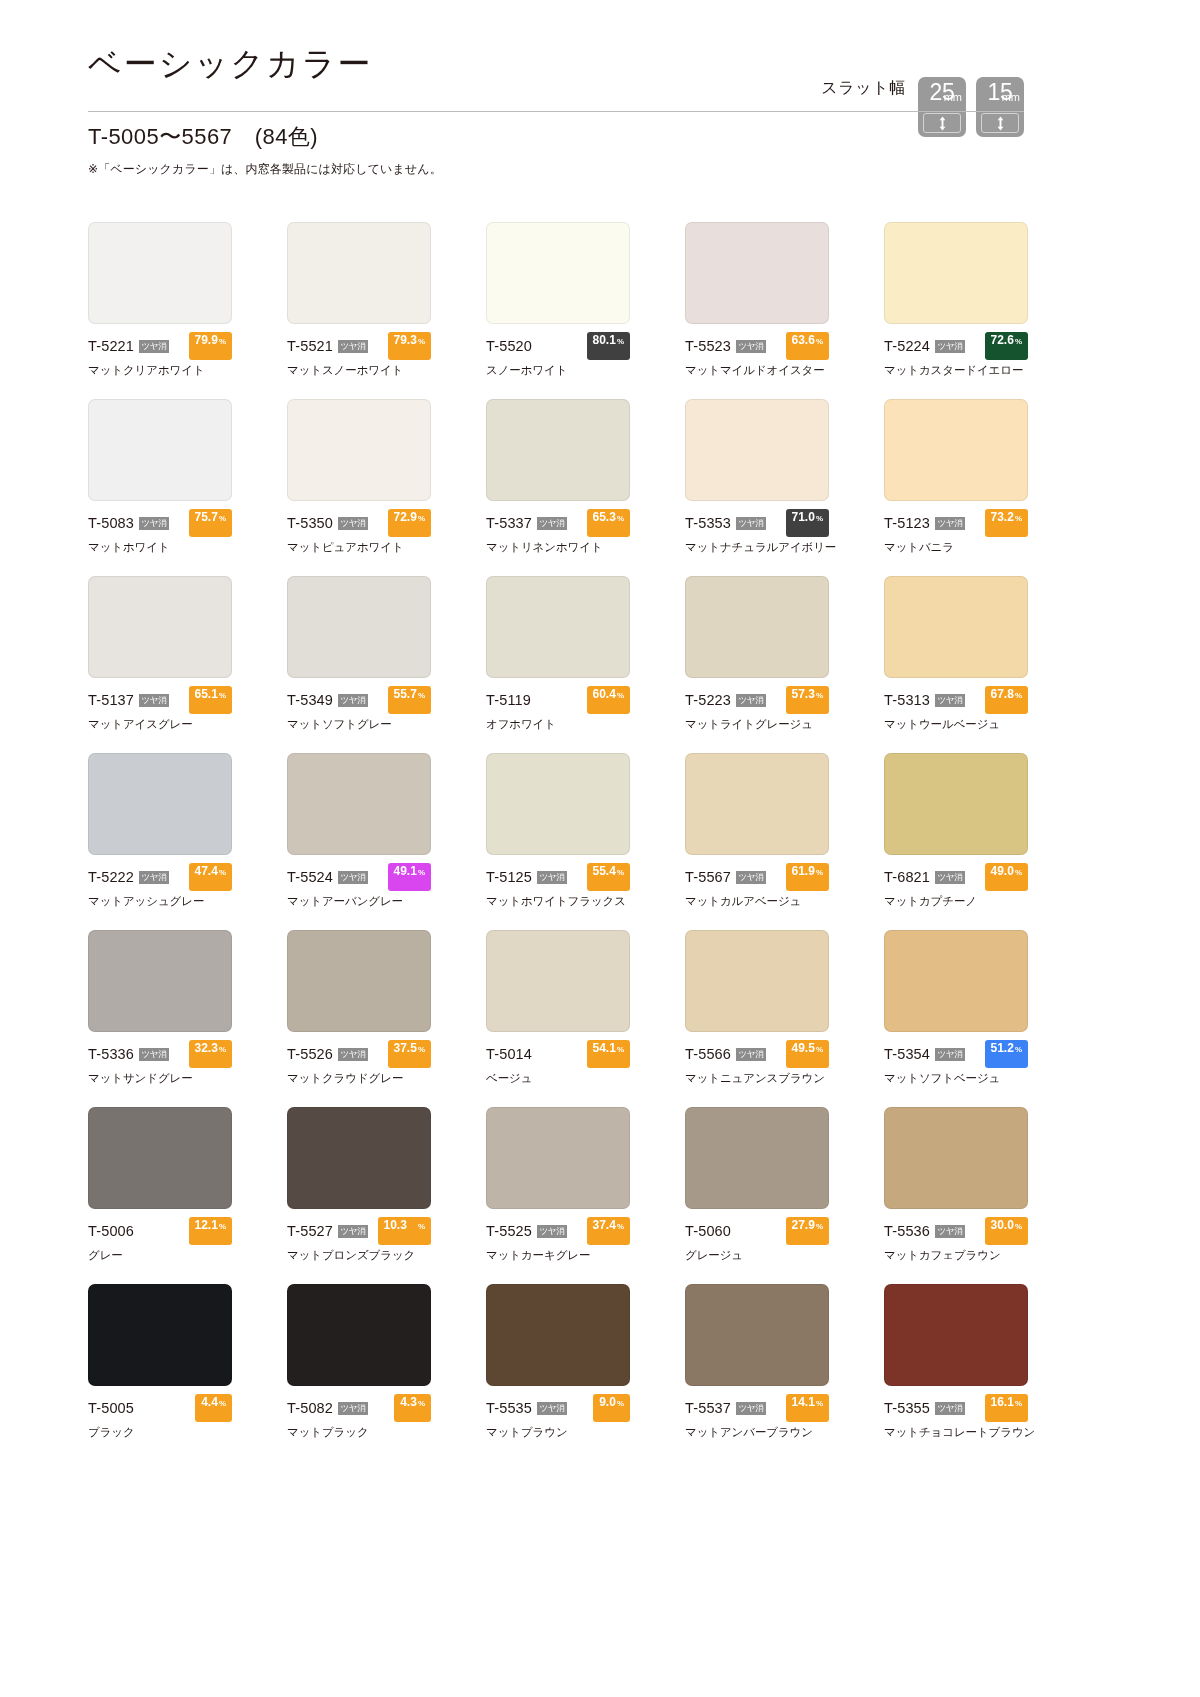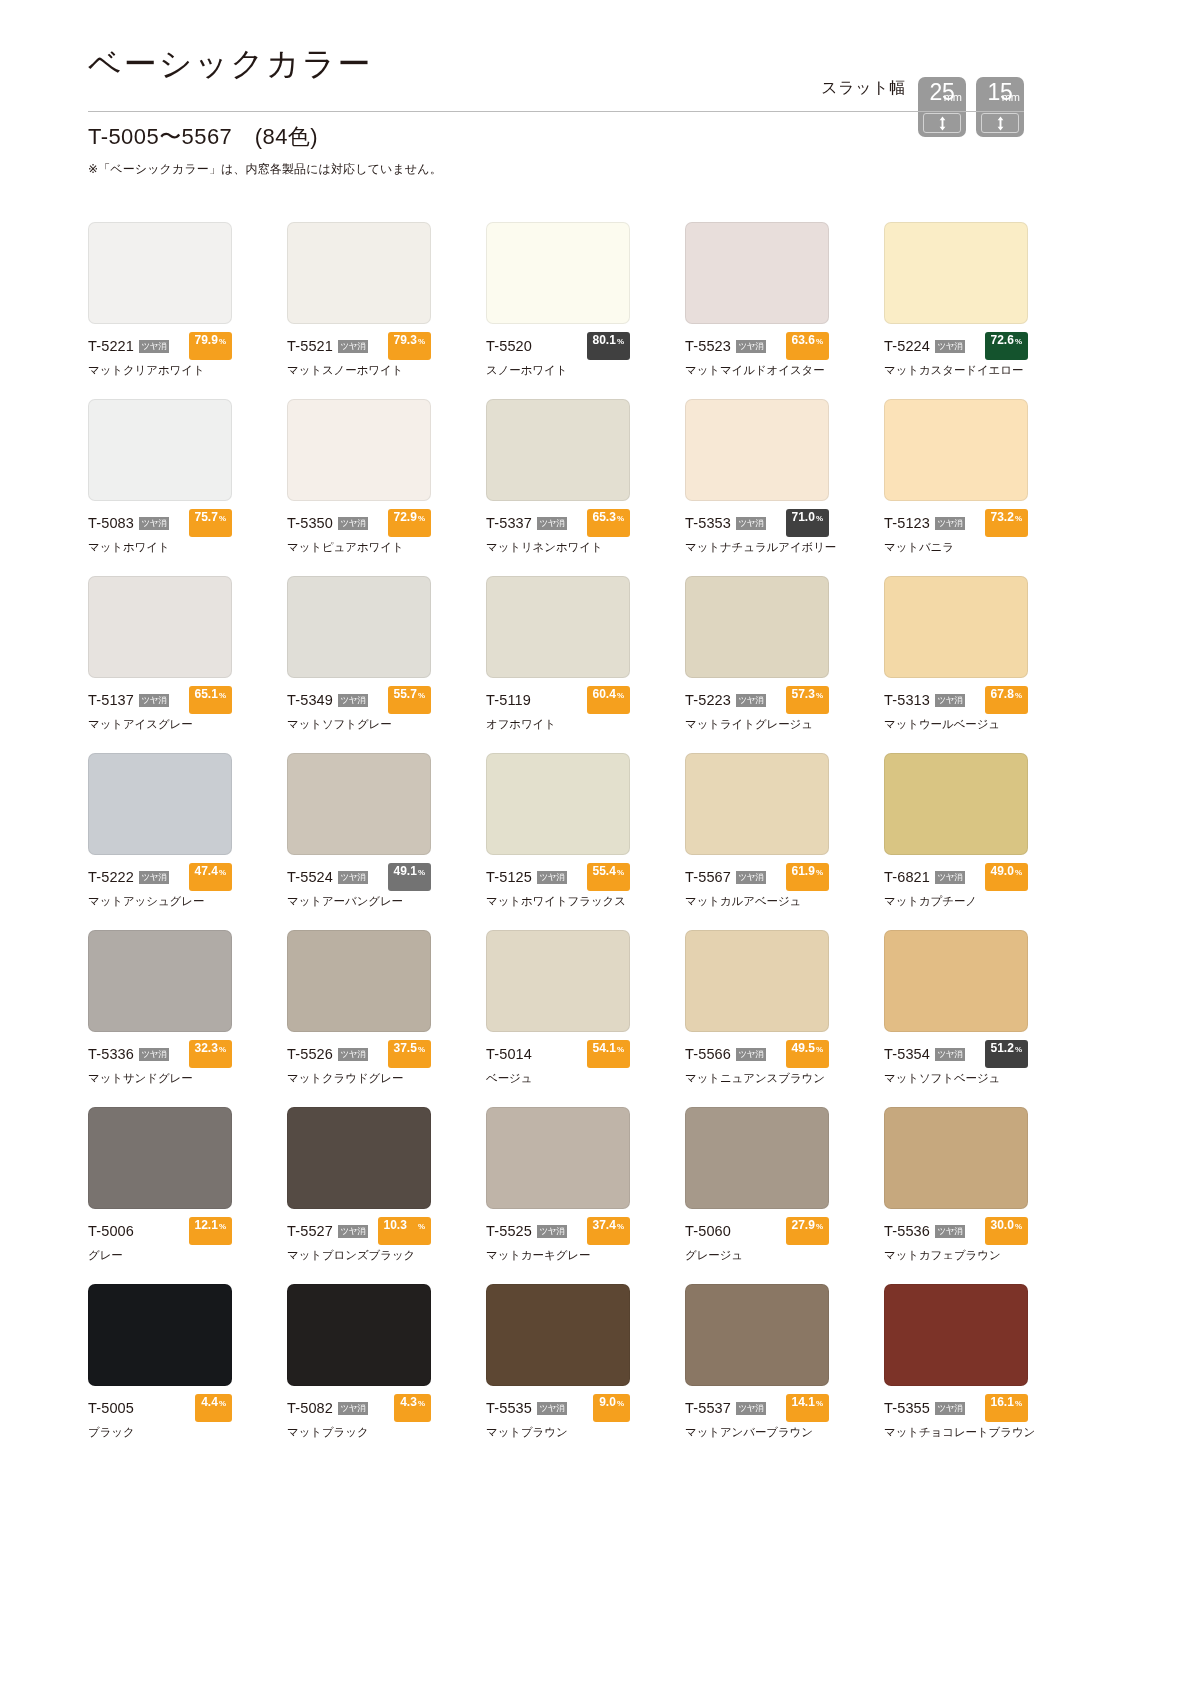--- a/index.html
+++ b/index.html
@@ -403,21 +403,21 @@
             <span class="sym">%</span>
           </span>
         </div>
         <div class="cname">マットアッシュグレー</div>
       </div>
       <div class="cell">
         <div class="chip" style="background: rgb(205, 197, 184);"></div>
         <div class="meta">
           <span class="code">T-5524</span>
           <span class="matte" style="background: rgb(140, 140, 140);">ツヤ消</span>
-          <span class="pct" style="background: #737373; justify-content: center;">
+          <span class="pct" style="background: #d946ef; justify-content: center;">
             <span>49.1</span>
             <span class="sym">%</span>
           </span>
         </div>
         <div class="cname">マットアーバングレー</div>
       </div>
       <div class="cell">
         <div class="chip" style="background: rgb(227, 224, 205);"></div>
         <div class="meta">
           <span class="code">T-5125</span>
@@ -498,21 +498,21 @@
             <span class="sym">%</span>
           </span>
         </div>
         <div class="cname">マットニュアンスブラウン</div>
       </div>
       <div class="cell">
         <div class="chip" style="background: rgb(226, 189, 133);"></div>
         <div class="meta">
           <span class="code">T-5354</span>
           <span class="matte" style="background: rgb(140, 140, 140);">ツヤ消</span>
-          <span class="pct" style="background: #404040;">
+          <span class="pct" style="background: #3b82f6;">
             <span>51.2</span>
             <span class="sym">%</span>
           </span>
         </div>
         <div class="cname">マットソフトベージュ</div>
       </div>
       <div class="cell">
         <div class="chip" style="background: rgb(121, 115, 111);"></div>
         <div class="meta">
           <span class="code">T-5006</span>

